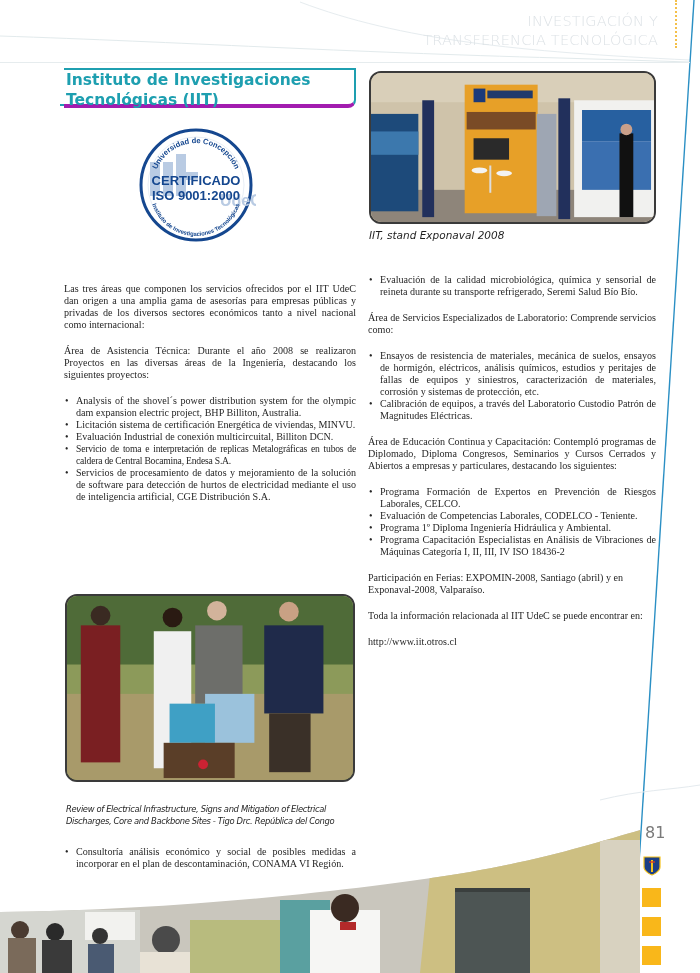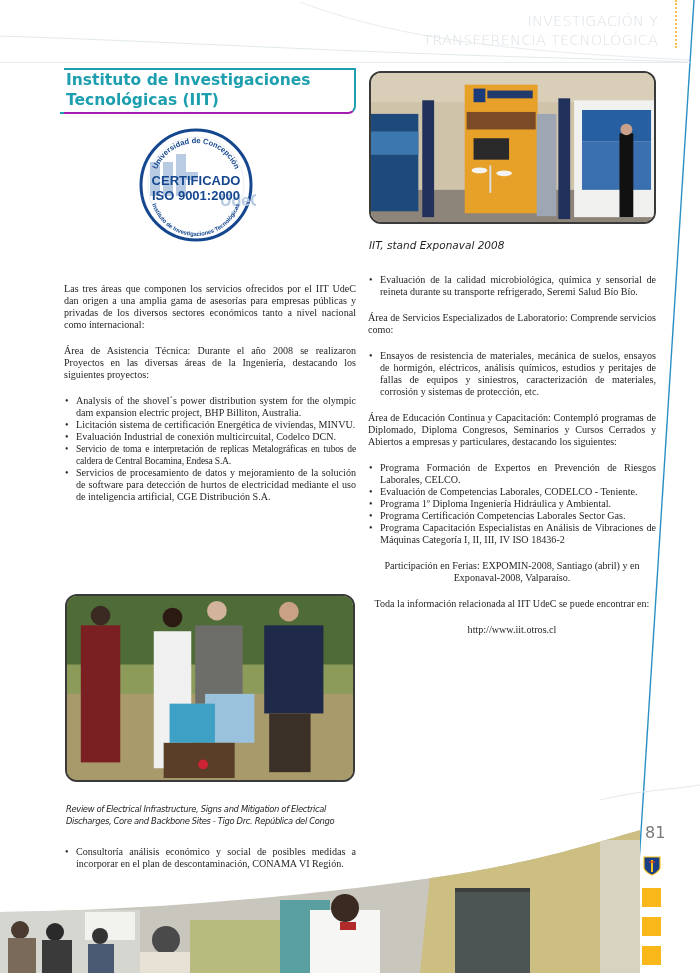--- a/index.html
+++ b/index.html
@@ -9,50 +9,50 @@
   .page { position: absolute; left: 0; top: 0; width: 700px; height: 973px; background: #fff; overflow: hidden; }
 
   
   .section-title { position: absolute; right: 42px; top: 12px; text-align: right; color: #dde2e6;
     font-family: "DejaVu Sans", sans-serif; font-size: 14.5px; line-height: 19px; font-weight: 300; letter-spacing: 0.2px; }
   .header-rule { position: absolute; left: 0; top: 62px; width: 690px; height: 1px; background: #e6ecee; }
   .dotted-line { position: absolute; left: 675px; top: 0; width: 0; height: 48px; border-left: 2px dotted #f4c04a; }
   .edge-line { position: absolute; top: 0; left: 0; width: 700px; height: 973px; pointer-events: none; }
 
   
-  .title-box { position: absolute; left: 64px; top: 68px; width: 292px; height: 46px;
-    border-top: 2px solid #1e9fb0; border-right: 2px solid #1e9fb0; border-bottom: 2px solid #a21caf;
+  .title-box { position: absolute; left: 64px; top: 68px; width: 292px; height: 40px;
+    border-top: 2px solid #1e9fb0; border-right: 2px solid #1e9fb0; border-bottom: 4px solid #a21caf;
     border-bottom-right-radius: 8px; }
   .title-box::before { content: ""; position: absolute; left: -4px; bottom: -2px; width: 4px; height: 2px; background: #1e9fb0; }
   .title-text { position: absolute; left: 2px; top: 0; font-family: "DejaVu Sans", sans-serif; font-weight: bold;
     font-size: 15.5px; line-height: 20px; color: #1e9fb0; }
 
   
   .seal { position: absolute; left: 136px; top: 128px; width: 120px; height: 114px; }
 
   
   .col { position: absolute; font-family: Liberation Serif, serif; font-size: 10.1px; line-height: 12px; color: #262626; margin-top: 24px; }
-  .col p { margin: 0; text-align: center; }
+  .col p { margin: 0; }
   .col .gap { height: 14px; }
   .col ul { list-style: none; }
   .col li { position: relative; padding-left: 12px; text-align: justify; }
   .col li::before { content: "•"; position: absolute; left: 1px; top: 0; }
   .col .just { text-align: justify; }
 
   .col-left-1 { left: 64px; top: 259px; width: 292px; }
   .col-left-2 { left: 64px; top: 822px; width: 292px; }
   .col-right { left: 368px; top: 250px; width: 288px; }
 
   
   .photo { position: absolute; border-radius: 12px; overflow: hidden; border: 2px solid #3a3a3a; }
   .photo-stand { left: 369px; top: 71px; width: 287px; height: 153px; background: #c9bda5; }
   .photo-congo { left: 65px; top: 594px; width: 290px; height: 188px; background: #9aa56c; }
 
   .caption { position: absolute; font-family: "DejaVu Sans", sans-serif; font-style: italic; color: #1f1f1f; }
-  .caption-stand { left: 369px; top: 239px; font-size: 10.5px; }
+  .caption-stand { left: 369px; top: 229px; font-size: 10.5px; }
   .caption-congo { left: 66px; top: 787px; width: 300px; font-size: 8.4px; line-height: 12px; letter-spacing: -0.35px; margin-top: 16px; }
 
   
   .page-number { position: absolute; left: 645px; top: 823px; font-size: 16px; color: #7a7a7a; font-family: "DejaVu Sans", sans-serif; }
   .crest { position: absolute; left: 643px; top: 856px; width: 18px; height: 20px; }
   .square { position: absolute; left: 642px; width: 19px; height: 19px; background: #f9b71a; }
 
   
   .banner { position: absolute; left: 0; top: 830px; width: 640px; height: 143px; }
 </style>
@@ -132,21 +132,21 @@
   <div class="caption caption-stand">IIT, stand Exponaval 2008</div>
 
   <div class="col col-left-1">
     <p class="just">Las tres áreas que componen los servicios ofrecidos por el IIT UdeC dan origen a una amplia gama de asesorías para empresas públicas y privadas de los diversos sectores económicos tanto a nivel nacional como internacional:</p>
     <div class="gap"></div>
     <p class="just">Área de Asistencia Técnica: Durante el año 2008 se realizaron Proyectos en las diversas áreas de la Ingeniería, destacando los siguientes proyectos:</p>
     <div class="gap"></div>
     <ul>
       <li>Analysis of the shovel´s power distribution system for the olympic dam expansion electric project, BHP Billiton, Australia.</li>
       <li>Licitación sistema de certificación Energética de viviendas, MINVU.</li>
-      <li>Evaluación Industrial de conexión multicircuital, Codelco DCN.</li>
+      <li>Evaluación Industrial de conexión multicircuital, Billiton DCN.</li>
       <li style="font-size:9.6px;letter-spacing:-0.2px;">Servicio de toma e interpretación de replicas Metalográficas en tubos de caldera de Central Bocamina, Endesa S.A.</li>
       <li>Servicios de procesamiento de datos y mejoramiento de la solución de software para detección de hurtos de electricidad mediante el uso de inteligencia artificial, CGE Distribución S.A.</li>
     </ul>
   </div>
 
   <div class="photo photo-congo">
     <svg width="100%" height="100%" viewBox="0 0 290 188" preserveAspectRatio="none">
       <rect x="0" y="0" width="290" height="188" fill="#8c9a5a"></rect>
       <rect x="0" y="0" width="290" height="70" fill="#4f6b38"></rect>
       <rect x="0" y="100" width="290" height="88" fill="#a89a6a"></rect>
@@ -175,29 +175,29 @@
 
   <div class="col col-right">
     <ul>
       <li>Evaluación de la calidad microbiológica, química y sensorial de reineta durante su transporte refrigerado, Seremi Salud Bío Bío.</li>
     </ul>
     <div class="gap"></div>
     <p class="just">Área de Servicios Especializados de Laboratorio: Comprende servicios como:</p>
     <div class="gap"></div>
     <ul>
       <li>Ensayos de resistencia de materiales, mecánica de suelos, ensayos de hormigón, eléctricos, análisis químicos, estudios y peritajes de fallas de equipos y siniestros, caracterización de materiales, corrosión y sistemas de protección, etc.</li>
+      <li>Calibración de equipos, a través del Laboratorio Custodio Patrón de Magnitudes Eléctricas.</li>
     </ul>
     <div class="gap"></div>
     <p class="just">Área de Educación Continua y Capacitación: Contempló programas de Diplomado, Diploma Congresos, Seminarios y Cursos Cerrados y Abiertos a empresas y particulares, destacando los siguientes:</p>
     <div class="gap"></div>
     <ul>
       <li>Programa Formación de Expertos en Prevención de Riesgos Laborales, CELCO.</li>
       <li>Evaluación de Competencias Laborales, CODELCO - Teniente.</li>
       <li>Programa 1º Diploma Ingeniería Hidráulica y Ambiental.</li>
-      <li>Programa Certificación Competencias Laborales Sector Gas.</li>
       <li>Programa Capacitación Especialistas en Análisis de Vibraciones de Máquinas Categoría I, II, III, IV ISO 18436-2</li>
     </ul>
     <div class="gap"></div>
     <p>Participación en Ferias: EXPOMIN-2008, Santiago (abril) y en Exponaval-2008, Valparaíso.</p>
     <div class="gap"></div>
     <p>Toda la información relacionada al IIT UdeC se puede encontrar en:</p>
     <div class="gap"></div>
     <p>http://www.iit.otros.cl</p>
   </div>
 

